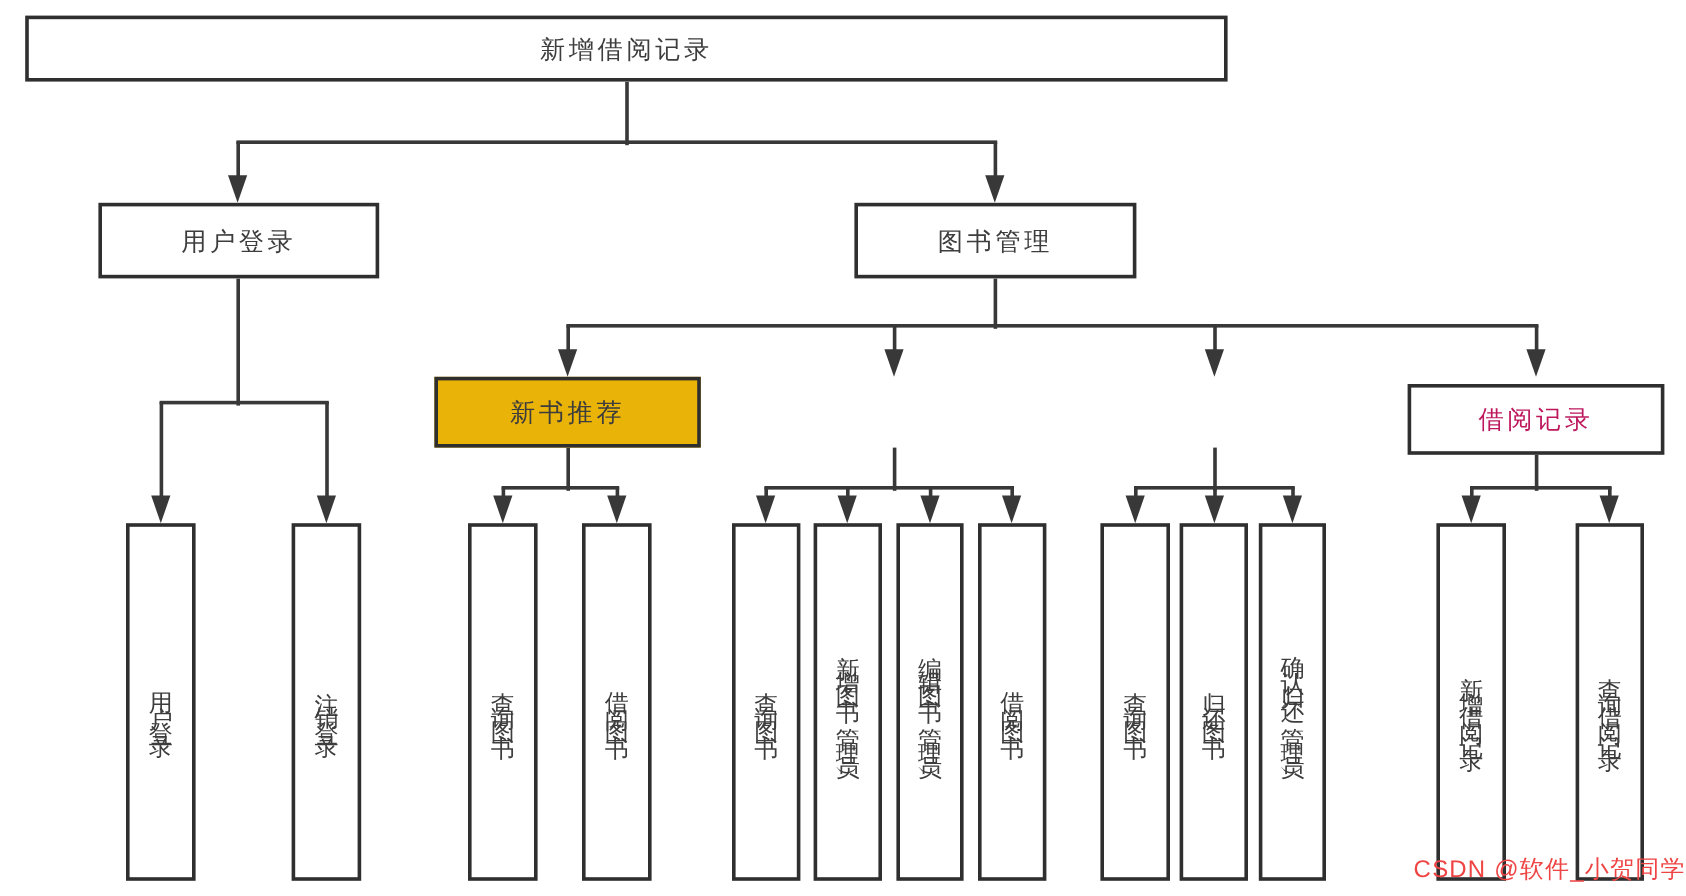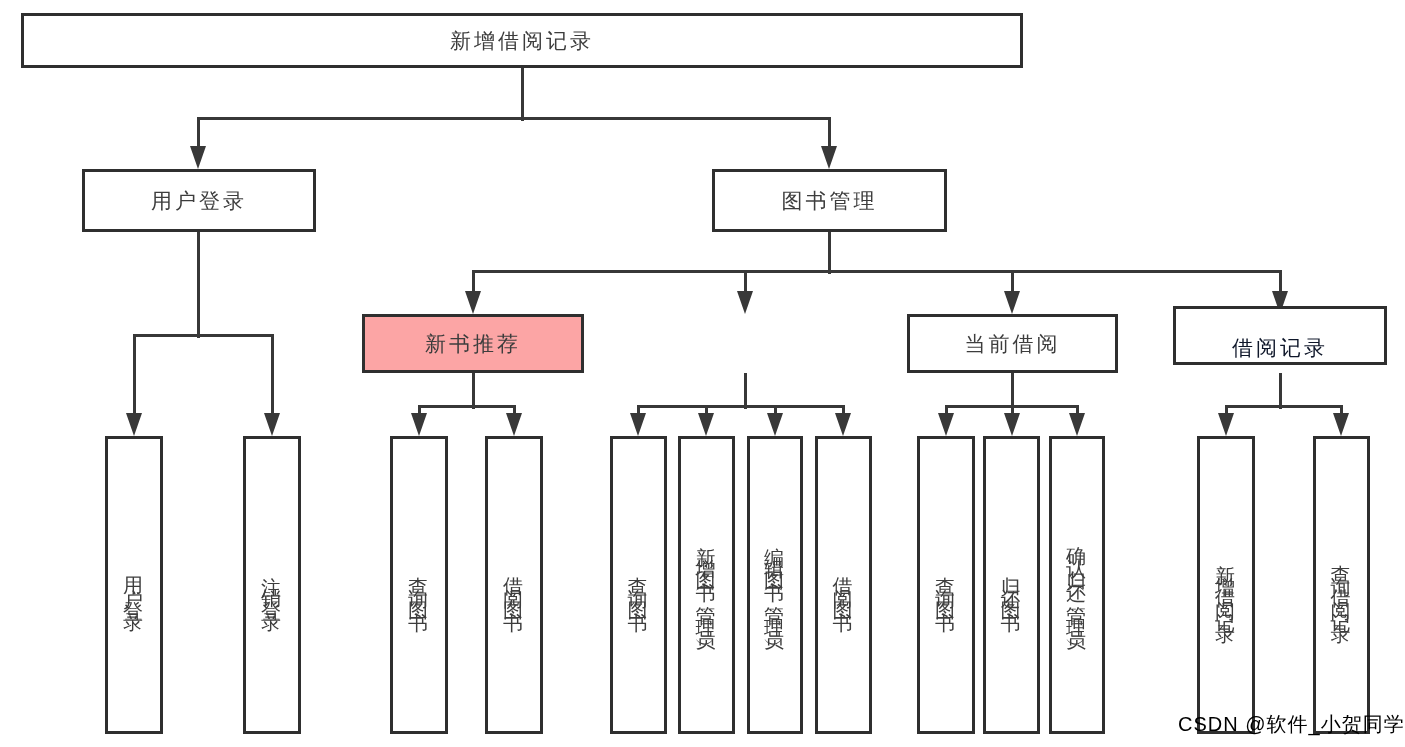--- a/index.html
+++ b/index.html
@@ -55,21 +55,21 @@
     color: #bdbdbd;
     white-space: nowrap;
     z-index: 3;
     letter-spacing: 1px;
   }
 </style>
 </head>
 <body>
 
 <div id="canvas">
-  <div class="watermark" style="left: 1178px; top: 711px; color: #000000;">CSDN @软件_小贺同学</div>
+  <div class="watermark" style="left: 1178px; top: 711px; color: #ef4444;">CSDN @软件_小贺同学</div>
 <div class="edge" style="left: 520.5px; top: 68px; width: 3px; height: 53px; background: rgb(56, 56, 56);"></div>
     <div class="edge" style="left: 196.5px; top: 118px; width: 3px; height: 32px; background: rgb(56, 56, 56);"></div>
     <div class="edge" style="left: 827.5px; top: 118px; width: 3px; height: 32px; background: rgb(56, 56, 56);"></div>
     <div class="edge" style="left: 196.5px; top: 232px; width: 3px; height: 106px; background: rgb(56, 56, 56);"></div>
     <div class="edge" style="left: 132.5px; top: 335px; width: 3px; height: 82px; background: rgb(56, 56, 56);"></div>
     <div class="edge" style="left: 270.5px; top: 335px; width: 3px; height: 82px; background: rgb(56, 56, 56);"></div>
     <div class="edge" style="left: 827.5px; top: 232px; width: 3px; height: 42px; background: rgb(56, 56, 56);"></div>
     <div class="edge" style="left: 471.5px; top: 271px; width: 3px; height: 23px; background: rgb(56, 56, 56);"></div>
     <div class="edge" style="left: 743.5px; top: 271px; width: 3px; height: 23px; background: rgb(56, 56, 56);"></div>
     <div class="edge" style="left: 1010.5px; top: 271px; width: 3px; height: 23px; background: rgb(56, 56, 56);"></div>
@@ -117,27 +117,24 @@
     <div class="arrow" style="left: 1333px; top: 413px; border-top-color: rgb(56, 56, 56);"></div>
     <div class="node" style="left: 21px; top: 13px; width: 1002px; height: 55px; border-color: rgb(47, 47, 47); background: rgb(255, 255, 255); color: rgb(61, 61, 61);">
       <span class="lbl">新增借阅记录</span>
     </div>
     <div class="node" style="left: 82px; top: 169px; width: 234px; height: 63px; border-color: rgb(47, 47, 47); background: rgb(255, 255, 255); color: rgb(61, 61, 61);">
       <span class="lbl">用户登录</span>
     </div>
     <div class="node" style="left: 712px; top: 169px; width: 235px; height: 63px; border-color: rgb(47, 47, 47); background: rgb(255, 255, 255); color: rgb(61, 61, 61);">
       <span class="lbl">图书管理</span>
     </div>
-    <div class="node" style="left: 362px; top: 314px; width: 222px; height: 59px; border-color: rgb(47, 47, 47); background: #fca5a5; color: rgb(61, 61, 61);">
+    <div class="node" style="left: 362px; top: 314px; width: 222px; height: 59px; border-color: rgb(47, 47, 47); background: #eab308; color: rgb(61, 61, 61);">
       <span class="lbl">新书推荐</span>
     </div>
-    <div class="node" style="left: 907px; top: 314px; width: 211px; height: 59px; border-color: rgb(47, 47, 47); background: rgb(255, 255, 255); color: rgb(61, 61, 61);">
-      <span class="lbl">当前借阅</span>
-    </div>
-    <div class="node" style="left: 1173px; top: 306px; width: 214px; height: 59px; border-color: rgb(47, 47, 47); background: rgb(255, 255, 255); color: #0f172a; align-items: flex-end;">
+    <div class="node" style="left: 1173px; top: 320px; width: 214px; height: 59px; border-color: rgb(47, 47, 47); background: rgb(255, 255, 255); color: #be185d;">
       <span class="lbl">借阅记录</span>
     </div>
     <div class="node vertical" style="left: 105px; top: 436px; width: 58px; height: 298px; border-color: rgb(47, 47, 47); background: rgb(255, 255, 255); color: rgb(61, 61, 61);">
       <span class="lbl">用户登录</span>
     </div>
     <div class="node vertical" style="left: 243px; top: 436px; width: 58px; height: 298px; border-color: rgb(47, 47, 47); background: rgb(255, 255, 255); color: rgb(61, 61, 61);">
       <span class="lbl">注销登录</span>
     </div>
     <div class="node vertical" style="left: 390px; top: 436px; width: 58px; height: 298px; border-color: rgb(47, 47, 47); background: rgb(255, 255, 255); color: rgb(61, 61, 61);">
       <span class="lbl">查询图书</span>

